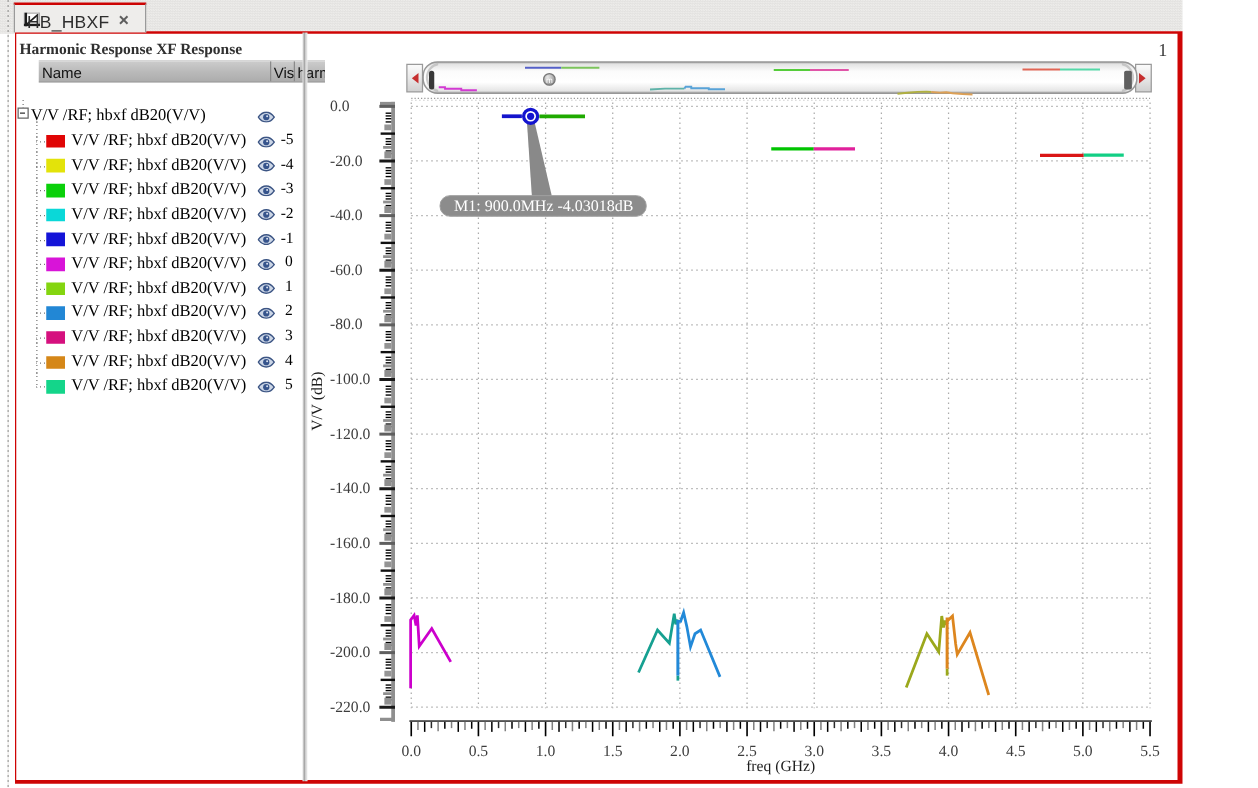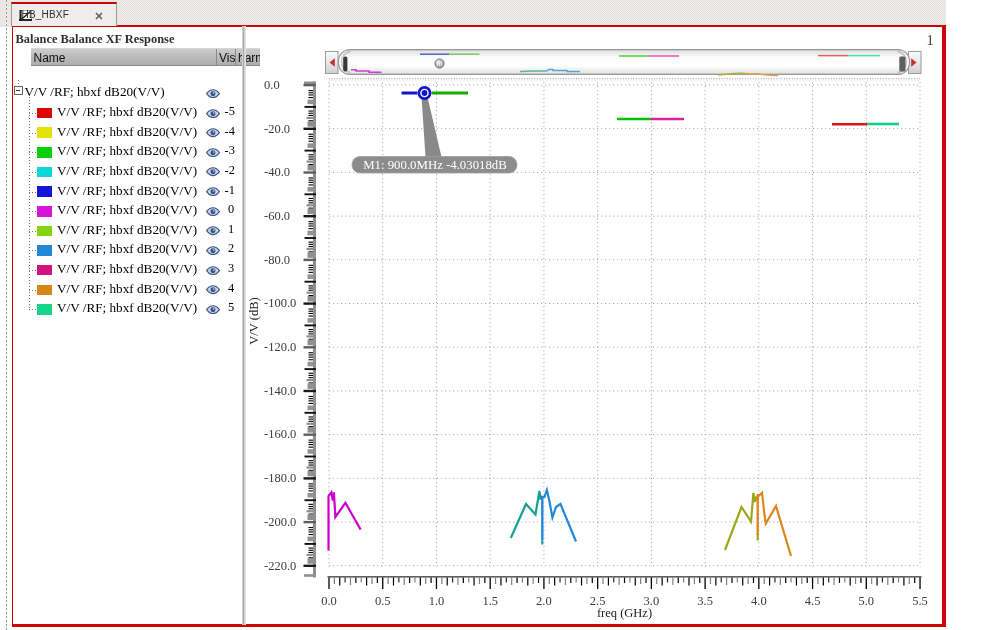--- a/index.html
+++ b/index.html
@@ -10,21 +10,21 @@
 .lline1{position:absolute;left:5.7px;top:0;width:1.6px;height:630px;
   background:repeating-linear-gradient(#9a9a98 0 2px,#eceae8 2px 4px);}
 .lline2{position:absolute;left:8.7px;top:0;width:0.8px;height:630px;
   background:repeating-linear-gradient(#d8d6d4 0 2px,#f6f5f3 2px 4px);}
 .panel{position:absolute;left:11.5px;top:25.3px;width:934.5px;height:601.3px;background:#ffffff;
   border-style:solid;border-color:#ce0404;border-width:2.7px 4px 3.3px 1.7px;}
 .tab{position:absolute;left:10.5px;top:2px;width:106px;height:23.5px;background:#eeedeb;
   border-top:2.8px solid #cc0303;border-left:1.2px solid #9a9a9a;border-right:1.2px solid #9a9a9a;}
 .tabico{position:absolute;left:7.5px;top:5.5px;width:13px;height:11.5px;background:#fdfdfd;border:1px solid #aaa;}
 .tabico svg{position:absolute;left:-1px;top:-1px;}
-.tablab{position:absolute;left:10px;top:4.5px;font-size:10px;color:#2e2e2e;letter-spacing:0.2px;}
+.tablab{position:absolute;left:10px;top:4.5px;font-size:14px;color:#2e2e2e;letter-spacing:0.2px;}
 .tabx{position:absolute;left:83.5px;top:7.5px;}
 .title{position:absolute;left:15.5px;top:32px;font-family:"Liberation Serif",serif;
   font-size:12.4px;font-weight:bold;color:#303030;letter-spacing:0.1px;letter-spacing:0px;}
 .thead{position:absolute;left:31px;top:48px;width:229.3px;height:17.5px;
   background:linear-gradient(#cccccc,#b9b9b9 55%,#adadad);border-bottom:1px solid #8a8a8a;border-top:1px solid #d6d6d6;overflow:hidden;}
 .thead span{position:absolute;top:1.5px;font-size:12px;color:#111;}
 .tsep{position:absolute;top:0;width:1px;height:17.5px;background:#8a8a8a;}
 .divider{position:absolute;left:241.5px;top:26px;width:4.6px;height:599px;
   background:linear-gradient(90deg,#e2e2e2,#a8a8a8 40%,#c9c9c9 55%,#efefef);}
 .ttxt{position:absolute;font-family:"Liberation Serif",serif;font-size:13.2px;color:#000;white-space:pre;}
@@ -50,21 +50,21 @@
     <line x1="0" y1="10" x2="13" y2="10" stroke="#1c1c1c" stroke-width="1.9"></line>
     <line x1="2.5" y1="9.3" x2="11.5" y2="1.5" stroke="#1c1c1c" stroke-width="1.4"></line>
         </svg>
       </div>
   <span class="tablab">HB_HBXF</span>
   <svg class="tabx" width="8" height="8" viewBox="0 0 8 8">
     <line x1="1" y1="1" x2="7" y2="7" stroke="#5e5e5e" stroke-width="1.6"></line>
     <line x1="7" y1="1" x2="1" y2="7" stroke="#5e5e5e" stroke-width="1.6"></line>
       </svg>
 </div>
-<div class="title">Balance Balance XF Response</div>
+<div class="title">Harmonic Response XF Response</div>
 <div class="thead">
   <span style="left:2.5px">Name</span>
   <span style="left:188px">Vis</span>
   <span style="left:207px">harm</span>
   <div class="tsep" style="left:185.3px"></div>
   <div class="tsep" style="left:204.3px"></div>
 </div>
 <div class="pbox"></div>
 <div style="position:absolute;left:17.8px;top:80px;width:1px;height:6px;background-image:repeating-linear-gradient(#777 0 1px,transparent 1px 3px)"></div>
 <span class="ttxt" style="left:24.5px;top:84.4px">V/V /RF; hbxf dB20(V/V)</span>

